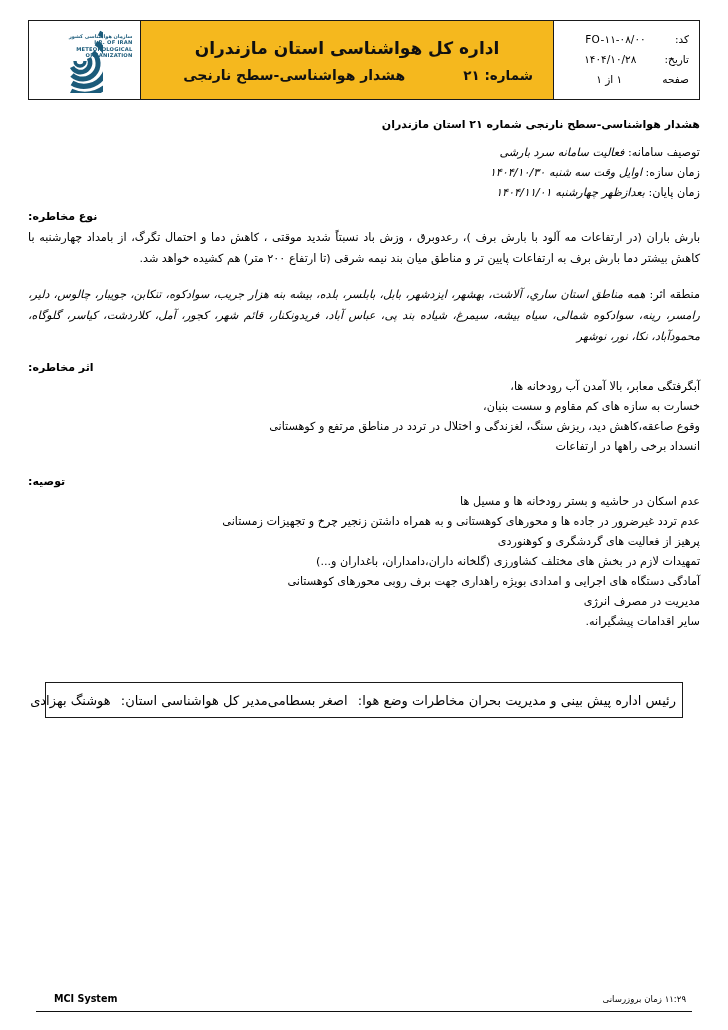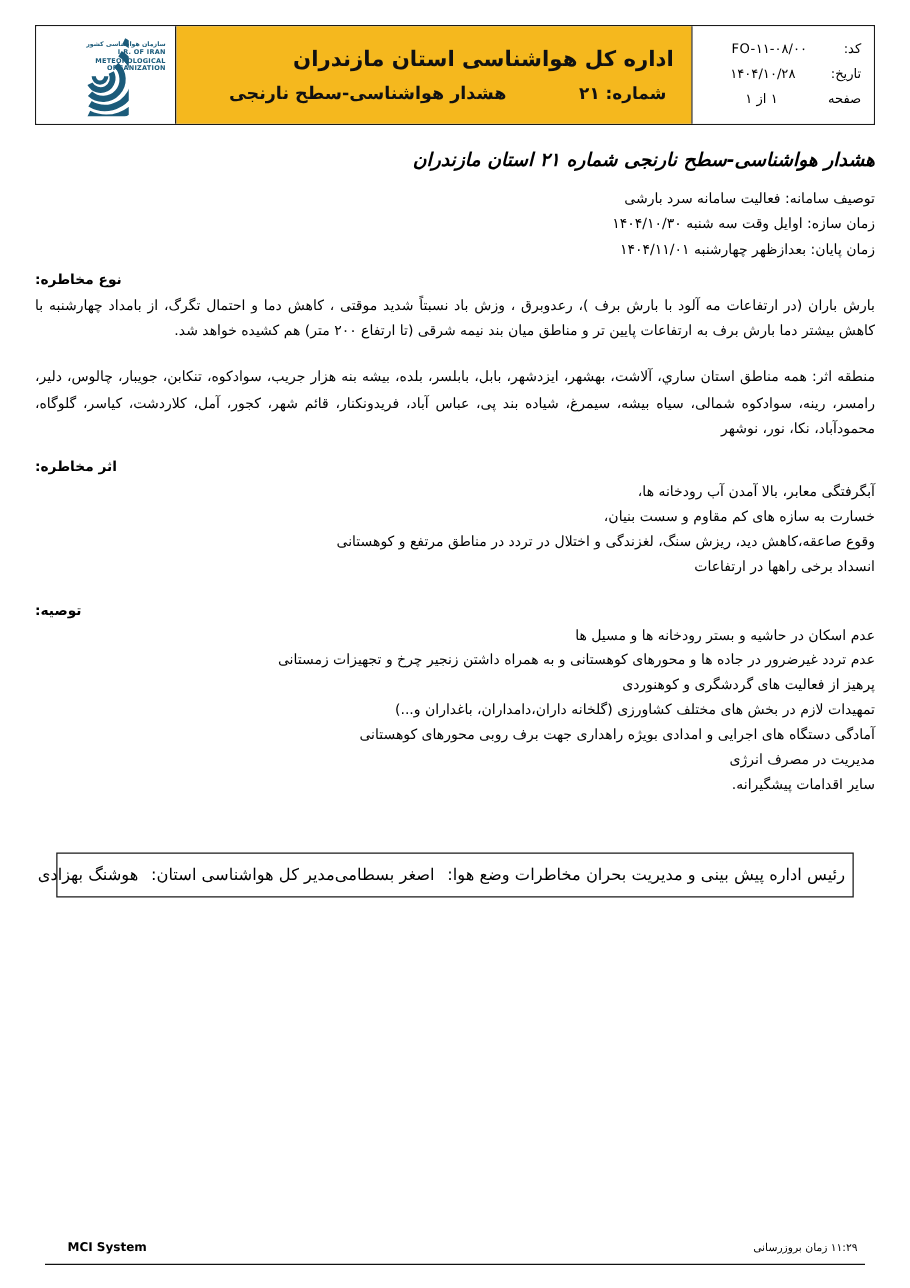--- a/index.html
+++ b/index.html
@@ -77,21 +77,21 @@
   .header-mid {
     flex: 1 1 auto;
     background: #F5B81E;
     display: flex;
     flex-direction: column;
     justify-content: center;
     padding: 0 14px;
     box-sizing: border-box;
   }
   .header-title {
-    text-align: right;
+    text-align: center;
     font-size: 17px;
     font-weight: bold;
     color: #111;
     padding-bottom: 9px;
     white-space: nowrap;
   }
   .header-sub {
     display: flex;
     flex-direction: row;
     align-items: baseline;
@@ -157,35 +157,35 @@
     top: 116px;
     right: 28px;
     left: 28px;
     font-size: 11.2px;
     line-height: 1.62;
   }
 
   .doc-title {
     text-align: right;
     font-weight: bold;
-    font-size: 15px;
+    font-size: 11px;
     margin-bottom: 10px;
-    font-style: italic;
   }
 
   .field-line {
     text-align: right;
     margin-bottom: 2px;
     font-size: 11.2px;
   }
   .field-label {
     font-weight: normal;
   }
   .field-value {
     font-weight: normal;
+    font-style: italic;
   }
 
   .section-head {
     text-align: left;
     font-weight: bold;
     font-size: 11px;
     margin-top: 6px;
   }
 
   .para {

